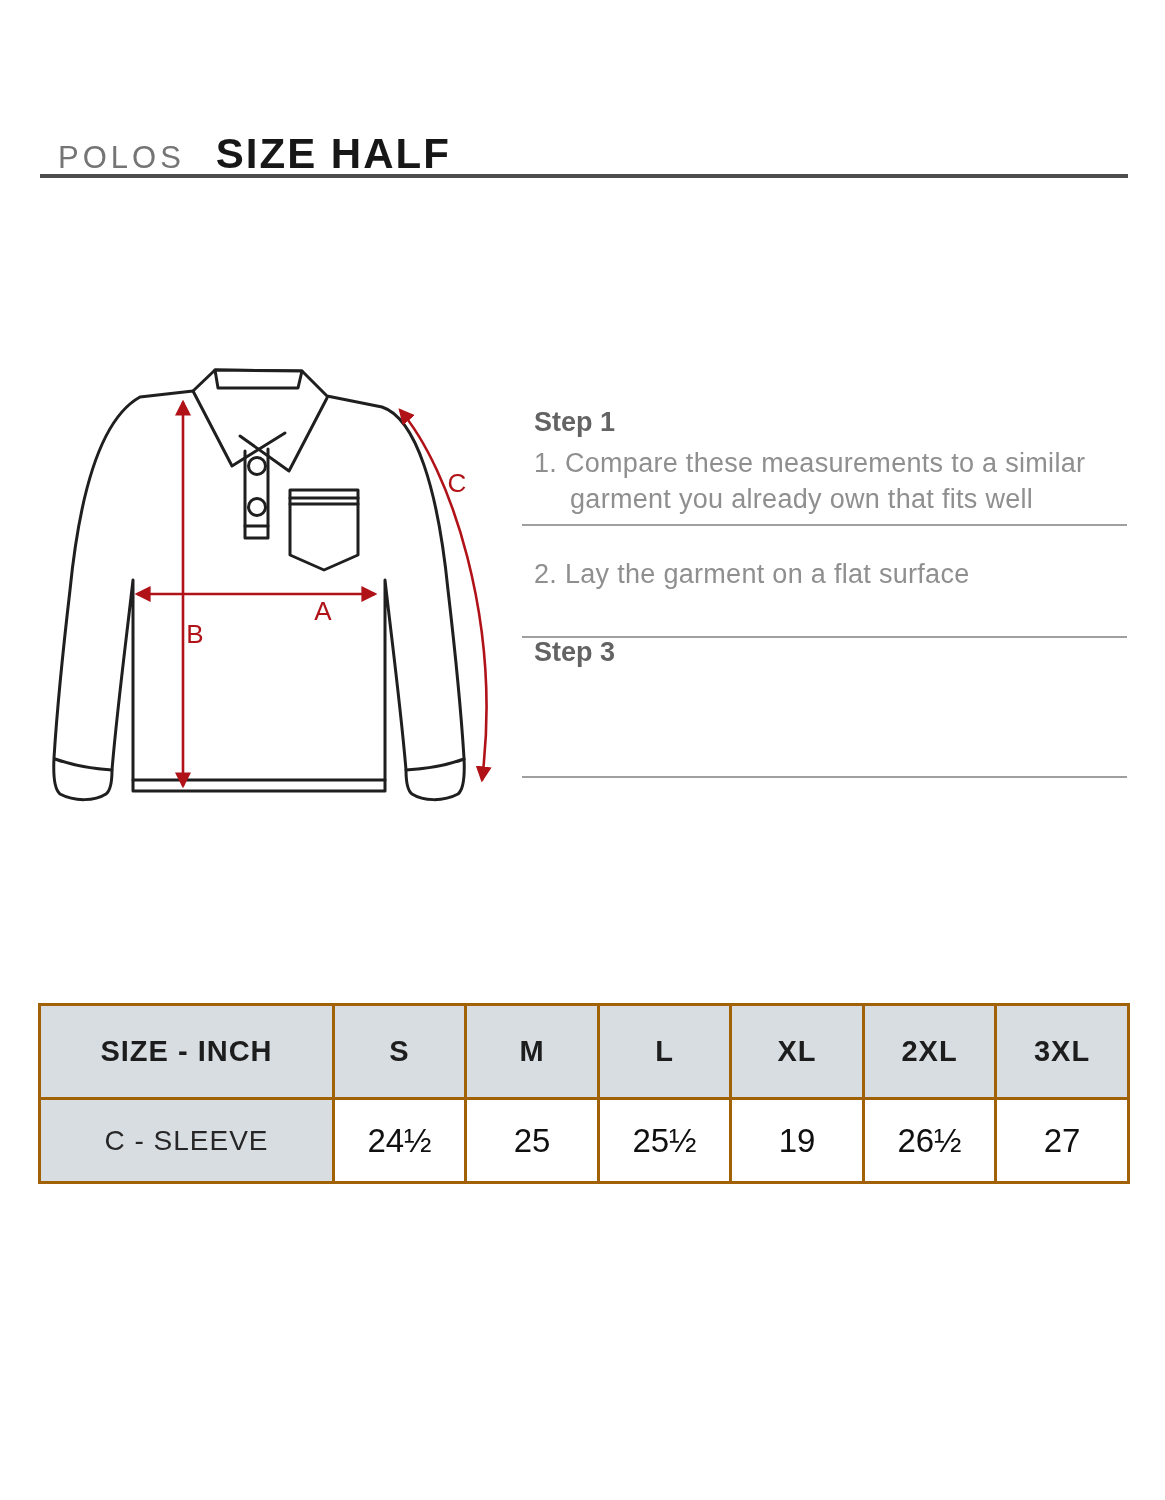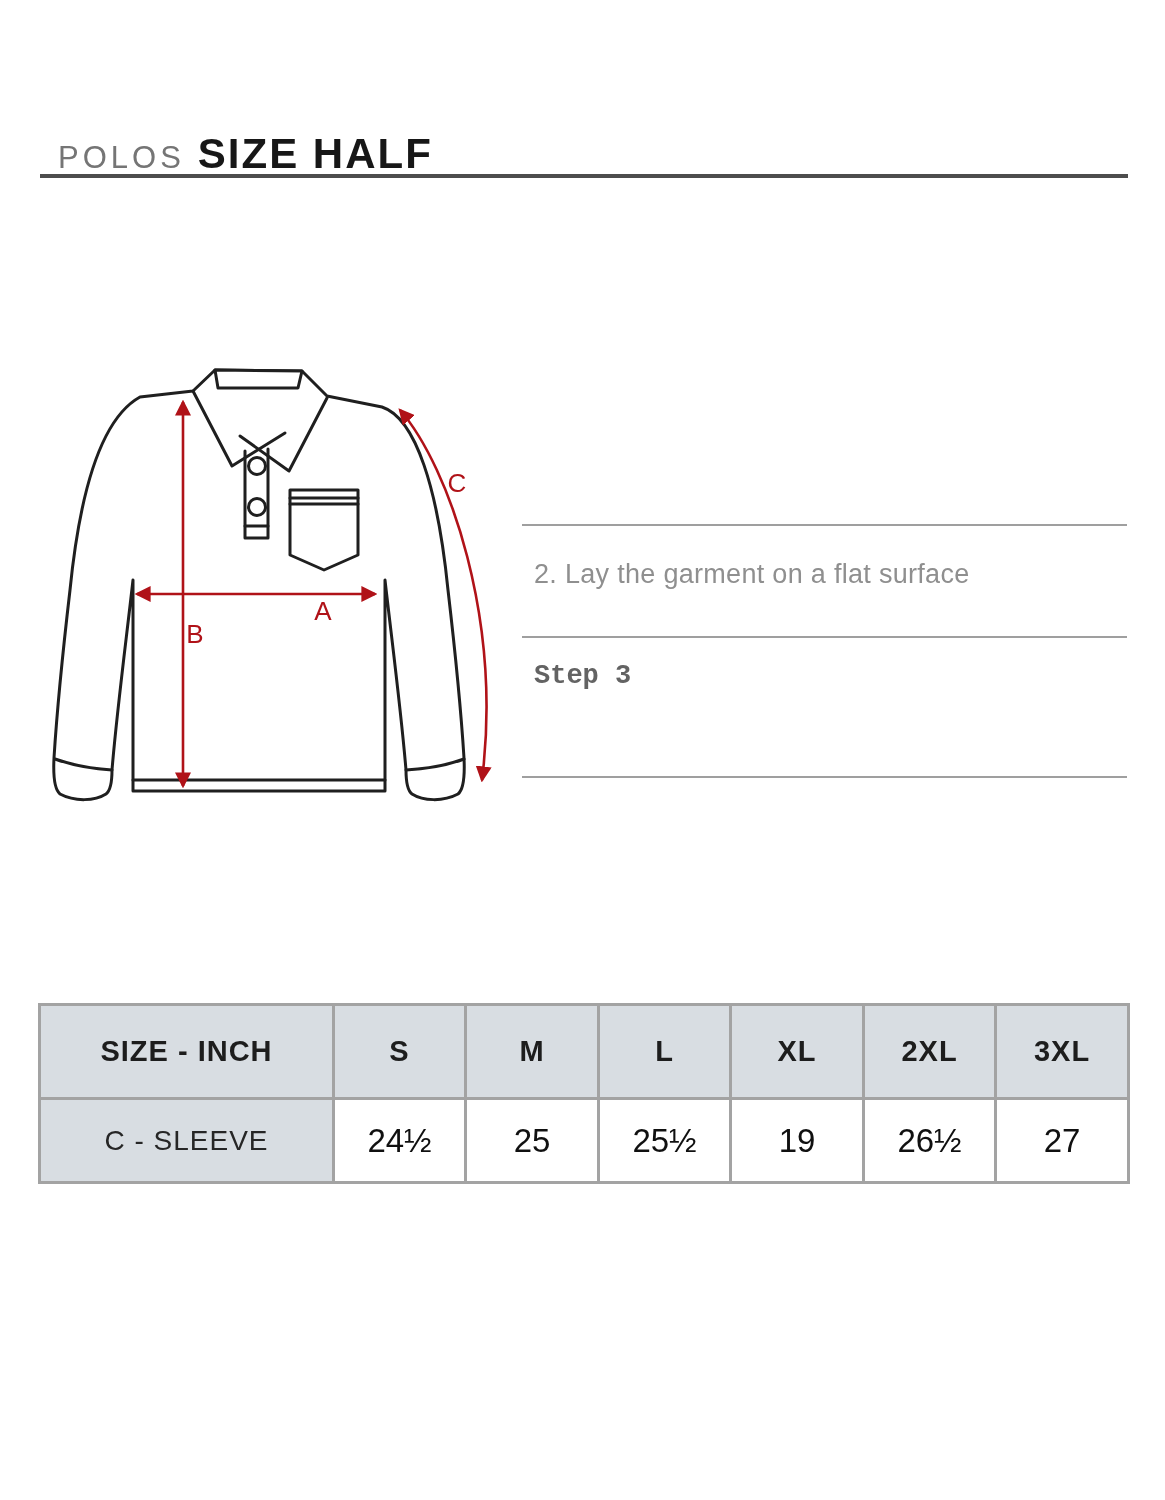--- a/index.html
+++ b/index.html
@@ -1,45 +1,45 @@
 <!DOCTYPE html>
 <html style="--arrow: #b01218;"><head>
 <meta charset="utf-8">
 <style>
   html,body{margin:0;padding:0;background:#ffffff;}
   body{font-family:"Liberation Sans", sans-serif;}
   .page{position:relative;width:1165px;height:1500px;background:#fff;overflow:hidden;}
 
   
-  .hdr{position:absolute;left:58px;top:130px;display:flex;align-items:baseline;gap:13px;}
+  .hdr{position:absolute;left:58px;top:130px;display:flex;align-items:baseline;gap:31px;}
   .hdr-category{font-size:31px;color:#757575;letter-spacing:4px;}
   .hdr-title{font-size:42px;font-weight:bold;color:#171717;letter-spacing:2px;}
   .hdr-rule{position:absolute;left:40px;top:174px;width:1088px;height:4px;background:#4d4d4d;}
 
   
   .diagram{position:absolute;left:40px;top:350px;width:475px;height:470px;}
   .ink{fill:none;stroke:#1f1f1f;stroke-width:3;stroke-linejoin:round;stroke-linecap:round;}
   .ink-fill{fill:#ffffff;stroke:#1f1f1f;stroke-width:3;stroke-linejoin:round;}
   .arrow{fill:none;stroke:var(--arrow,#b01218);stroke-width:2.6;}
   .arrow-label{fill:var(--arrow,#b01218);font-family:"Liberation Sans",sans-serif;font-size:26px;}
   #arrhead path{fill:var(--arrow,#b01218);}
 
   
   .step{position:absolute;left:534px;width:596px;}
   .step-title{font-size:27px;font-weight:bold;color:#636363;margin:0 0 7px 0;}
   .step-line{font-size:27px;color:#8f8f8f;line-height:36px;letter-spacing:0.3px;}
   .step-line.cont{padding-left:36px;}
   .step-rule{position:absolute;left:522px;width:605px;height:2px;background:#9f9f9f;}
   .s1{top:407px;} .r1{top:524px;}
   .s2{top:556px;} .r2{top:636px;}
-  .s3{top:661px;font-family:Liberation Mono, monospace;} .r3{top:776px;}
+  .s3{top:637px;} .r3{top:776px;}
 
   
   .size-table{position:absolute;left:38px;top:1003px;width:1089px;border-collapse:collapse;table-layout:fixed;background:#fff;}
-  .size-table td{border:3px solid #a3a3a3;text-align:center;vertical-align:middle;padding:0;}
+  .size-table td{border:3px solid #a16207;text-align:center;vertical-align:middle;padding:0;}
   .size-table tr.head{height:94px;}
   .size-table tr.data{height:84px;}
   .cell-shade{background:#d8dde2;}
   .col-head{font-size:29px;font-weight:bold;color:#1d1d1d;letter-spacing:1px;}
   .row-label{font-size:28px;color:#262626;letter-spacing:1px;}
   .cell-val{font-size:33px;color:#101010;}
 </style>
 </head>
 <body>
 
@@ -100,20 +100,25 @@
 
     <line class="arrow" x1="97" y1="244" x2="335" y2="244" marker-start="url(#arrhead)" marker-end="url(#arrhead)"></line>
     <line class="arrow" x1="143" y1="52" x2="143" y2="436" marker-start="url(#arrhead)" marker-end="url(#arrhead)"></line>
     <path class="arrow" d="M 360,60 C 410,118 462,270 442,430" marker-start="url(#arrhead)" marker-end="url(#arrhead)"></path>
 
     <text class="arrow-label" x="283" y="270" text-anchor="middle">A</text>
     <text class="arrow-label" x="155" y="293" text-anchor="middle">B</text>
     <text class="arrow-label" x="417" y="142" text-anchor="middle">C</text>
   </svg>
 
+  <div class="step s1">
+    <p class="step-title">Step 1</p>
+    <div class="step-line">1. Compare these measurements to a similar</div>
+    <div class="step-line cont">garment you already own that fits well</div>
+  </div>
   <div class="step-rule r1"></div>
 
   <div class="step s2">
     <div class="step-line">2. Lay the garment on a flat surface</div>
   </div>
   <div class="step-rule r2"></div>
 
   <div class="step s3">
     <p class="step-title">Step 3</p>
   </div>

